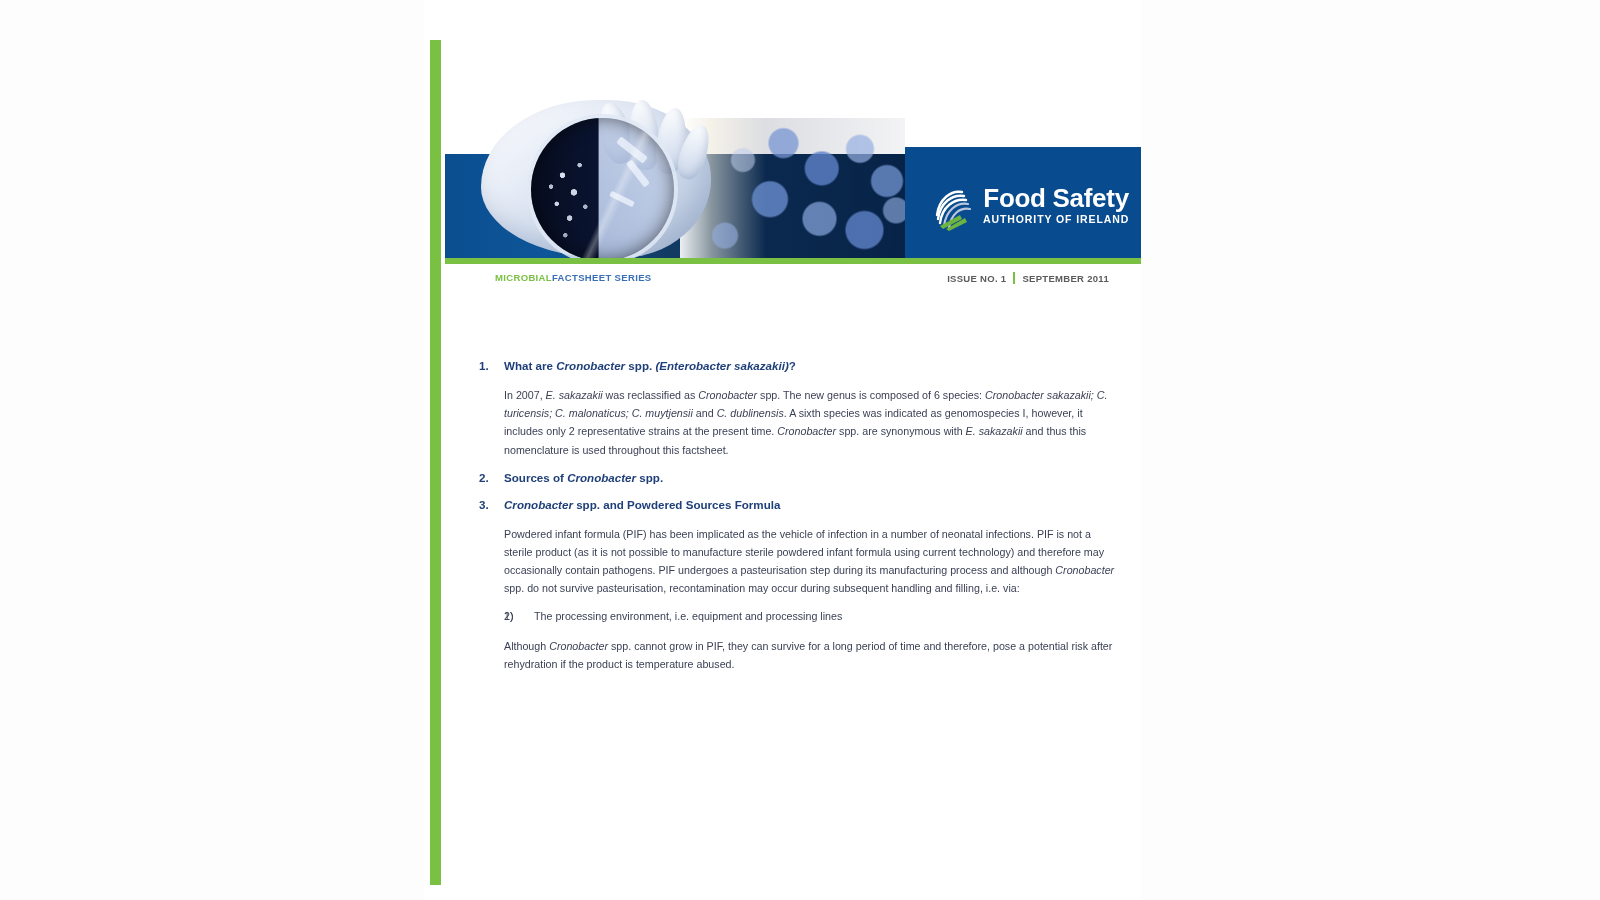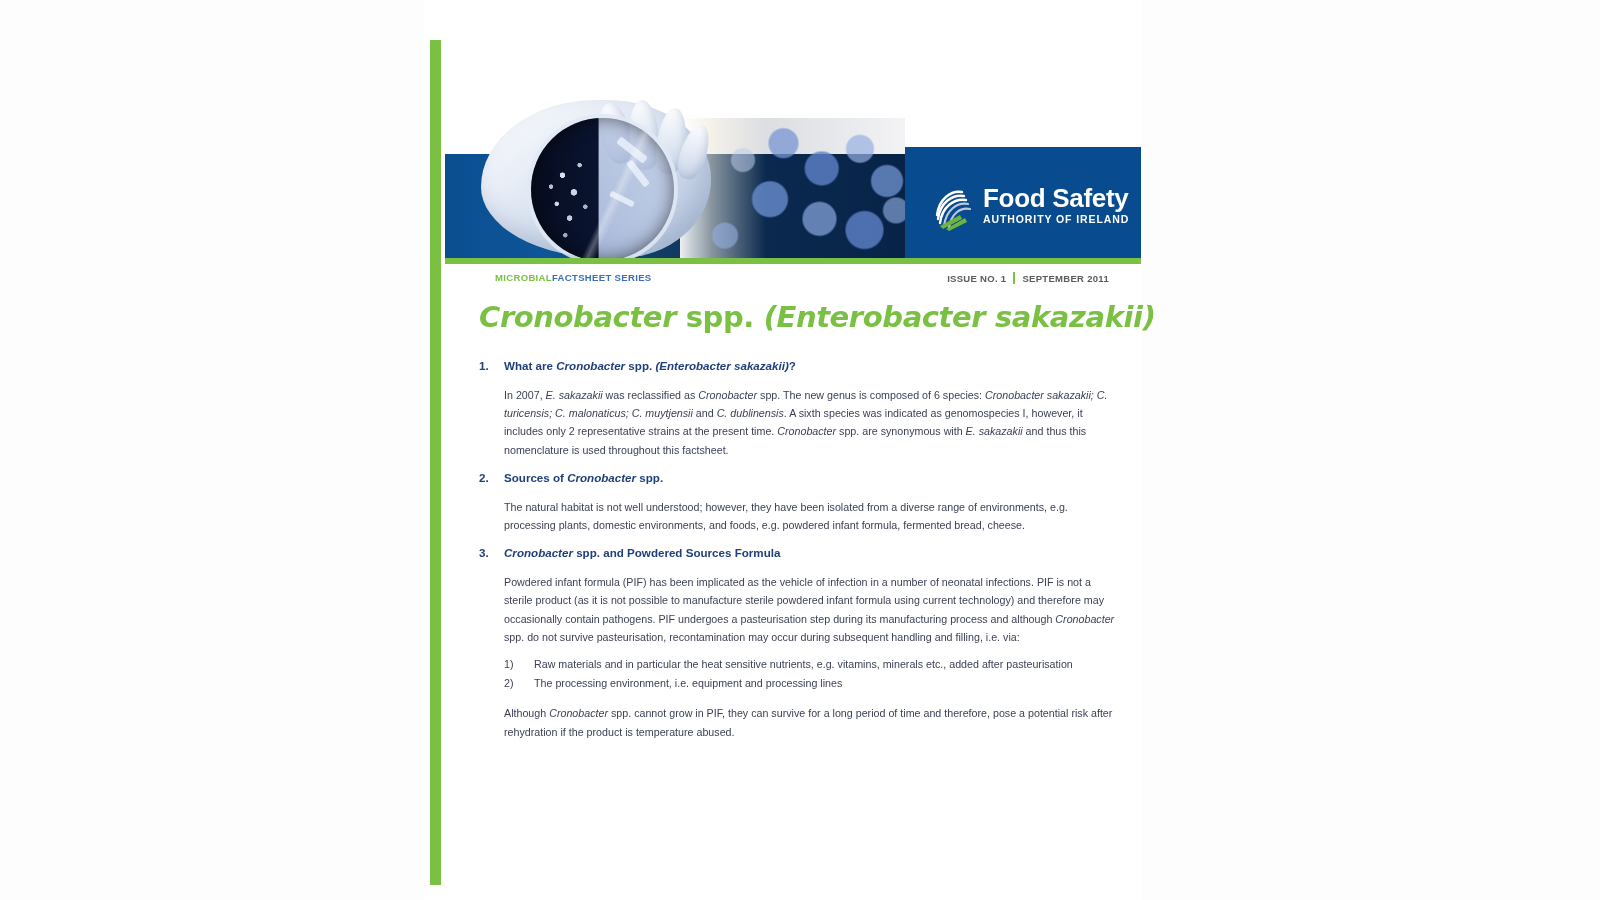--- a/index.html
+++ b/index.html
@@ -150,21 +150,21 @@
   .s2 { left: 92px; top: 52px; width: 30px; height: 7px; transform: rotate(52deg); }
   .s3 { left: 78px; top: 78px; width: 26px; height: 6px; transform: rotate(26deg); }
 
   
   .logo {
     position: absolute;
     left: 486px; top: 66px;
     width: 200px; height: 52px;
   }
   .logo-mark { position: absolute; left: 0; top: 2px; width: 46px; height: 46px; }
-  .logo-text { position: absolute; left: 52px; top: 0px; }
+  .logo-text { position: absolute; left: 52px; top: 0px; text-align: center; }
   .logo-title {
     font-size: 26px; font-weight: 700; color: #ffffff;
     letter-spacing: -0.3px; line-height: 30px;
     font-family: "Liberation Sans", sans-serif;
   }
   .logo-sub {
     font-size: 10.5px; font-weight: 700; color: #ffffff;
     letter-spacing: 0.9px; line-height: 13px;
     font-family: "Liberation Sans", sans-serif;
   }
@@ -298,49 +298,45 @@
       <div class="meta-series">
         <span class="mg">MICROBIAL</span><span class="mb">FACTSHEET SERIES</span>
       </div>
       <div class="meta-issue">
         <span>ISSUE NO. 1</span>
         <span class="meta-sep"></span>
         <span>SEPTEMBER 2011</span>
       </div>
     </div>
 
-    <div class="doc-title">
-      <span class="it">Cronobacter</span><span> spp. </span><span class="it">(Enterobacter sakazakii)</span>
-    </div>
 
     <div class="body">
 
       <div class="sec">
         <div class="sec-head">
           <span class="sec-num">1.</span><span>What are </span><span class="it">Cronobacter</span><span> spp. </span><span class="it">(Enterobacter sakazakii)</span><span>?</span>
         </div>
         <p class="para"><span>In 2007, </span><span class="it">E. sakazakii</span><span> was reclassified as </span><span class="it">Cronobacter</span><span> spp. The new genus is composed of 6 species: </span><span class="it">Cronobacter sakazakii; C. turicensis; C. malonaticus; C. muytjensii</span><span> and </span><span class="it">C. dublinensis</span><span>. A sixth species was indicated as genomospecies I, however, it includes only 2 representative strains at the present time. </span><span class="it">Cronobacter</span><span> spp. are synonymous with </span><span class="it">E. sakazakii</span><span> and thus this nomenclature is used throughout this factsheet.</span></p>
       </div>
 
       <div class="sec">
         <div class="sec-head">
           <span class="sec-num">2.</span><span>Sources of </span><span class="it">Cronobacter</span><span> spp.</span>
         </div>
-        <p class="para">The natural habitat is not well understood; however, they have been isolated from a diverse range of environments, e.g. processing plants, domestic environments, and foods, e.g. powdered infant formula, fermented bread, cheese.</p>
       </div>
 
       <div class="sec">
         <div class="sec-head">
           <span class="sec-num">3.</span><span class="it">Cronobacter</span><span> spp. and Powdered Sources Formula</span>
         </div>
         <p class="para"><span>Powdered infant formula (PIF) has been implicated as the vehicle of infection in a number of neonatal infections. PIF is not a sterile product (as it is not possible to manufacture sterile powdered infant formula using current technology) and therefore may occasionally contain pathogens. PIF undergoes a pasteurisation step during its manufacturing process and although </span><span class="it">Cronobacter</span><span> spp. do not survive pasteurisation, recontamination may occur during subsequent handling and filling, i.e. via:</span></p>
 
         <div class="olist">
           <div class="oitem">
-            <span class="onum">1)</span><span>Raw materials and in particular the heat sensitive nutrients, e.g. vitamins, minerals etc., added after pasteurisation</span>
+            <span class="onum">1)</span>
           </div>
           <div class="oitem">
             <span class="onum">2)</span><span>The processing environment, i.e. equipment and processing lines</span>
           </div>
         </div>
 
         <p class="para"><span>Although </span><span class="it">Cronobacter</span><span> spp. cannot grow in PIF, they can survive for a long period of time and therefore, pose a potential risk after rehydration if the product is temperature abused.</span></p>
       </div>
 
     </div>

